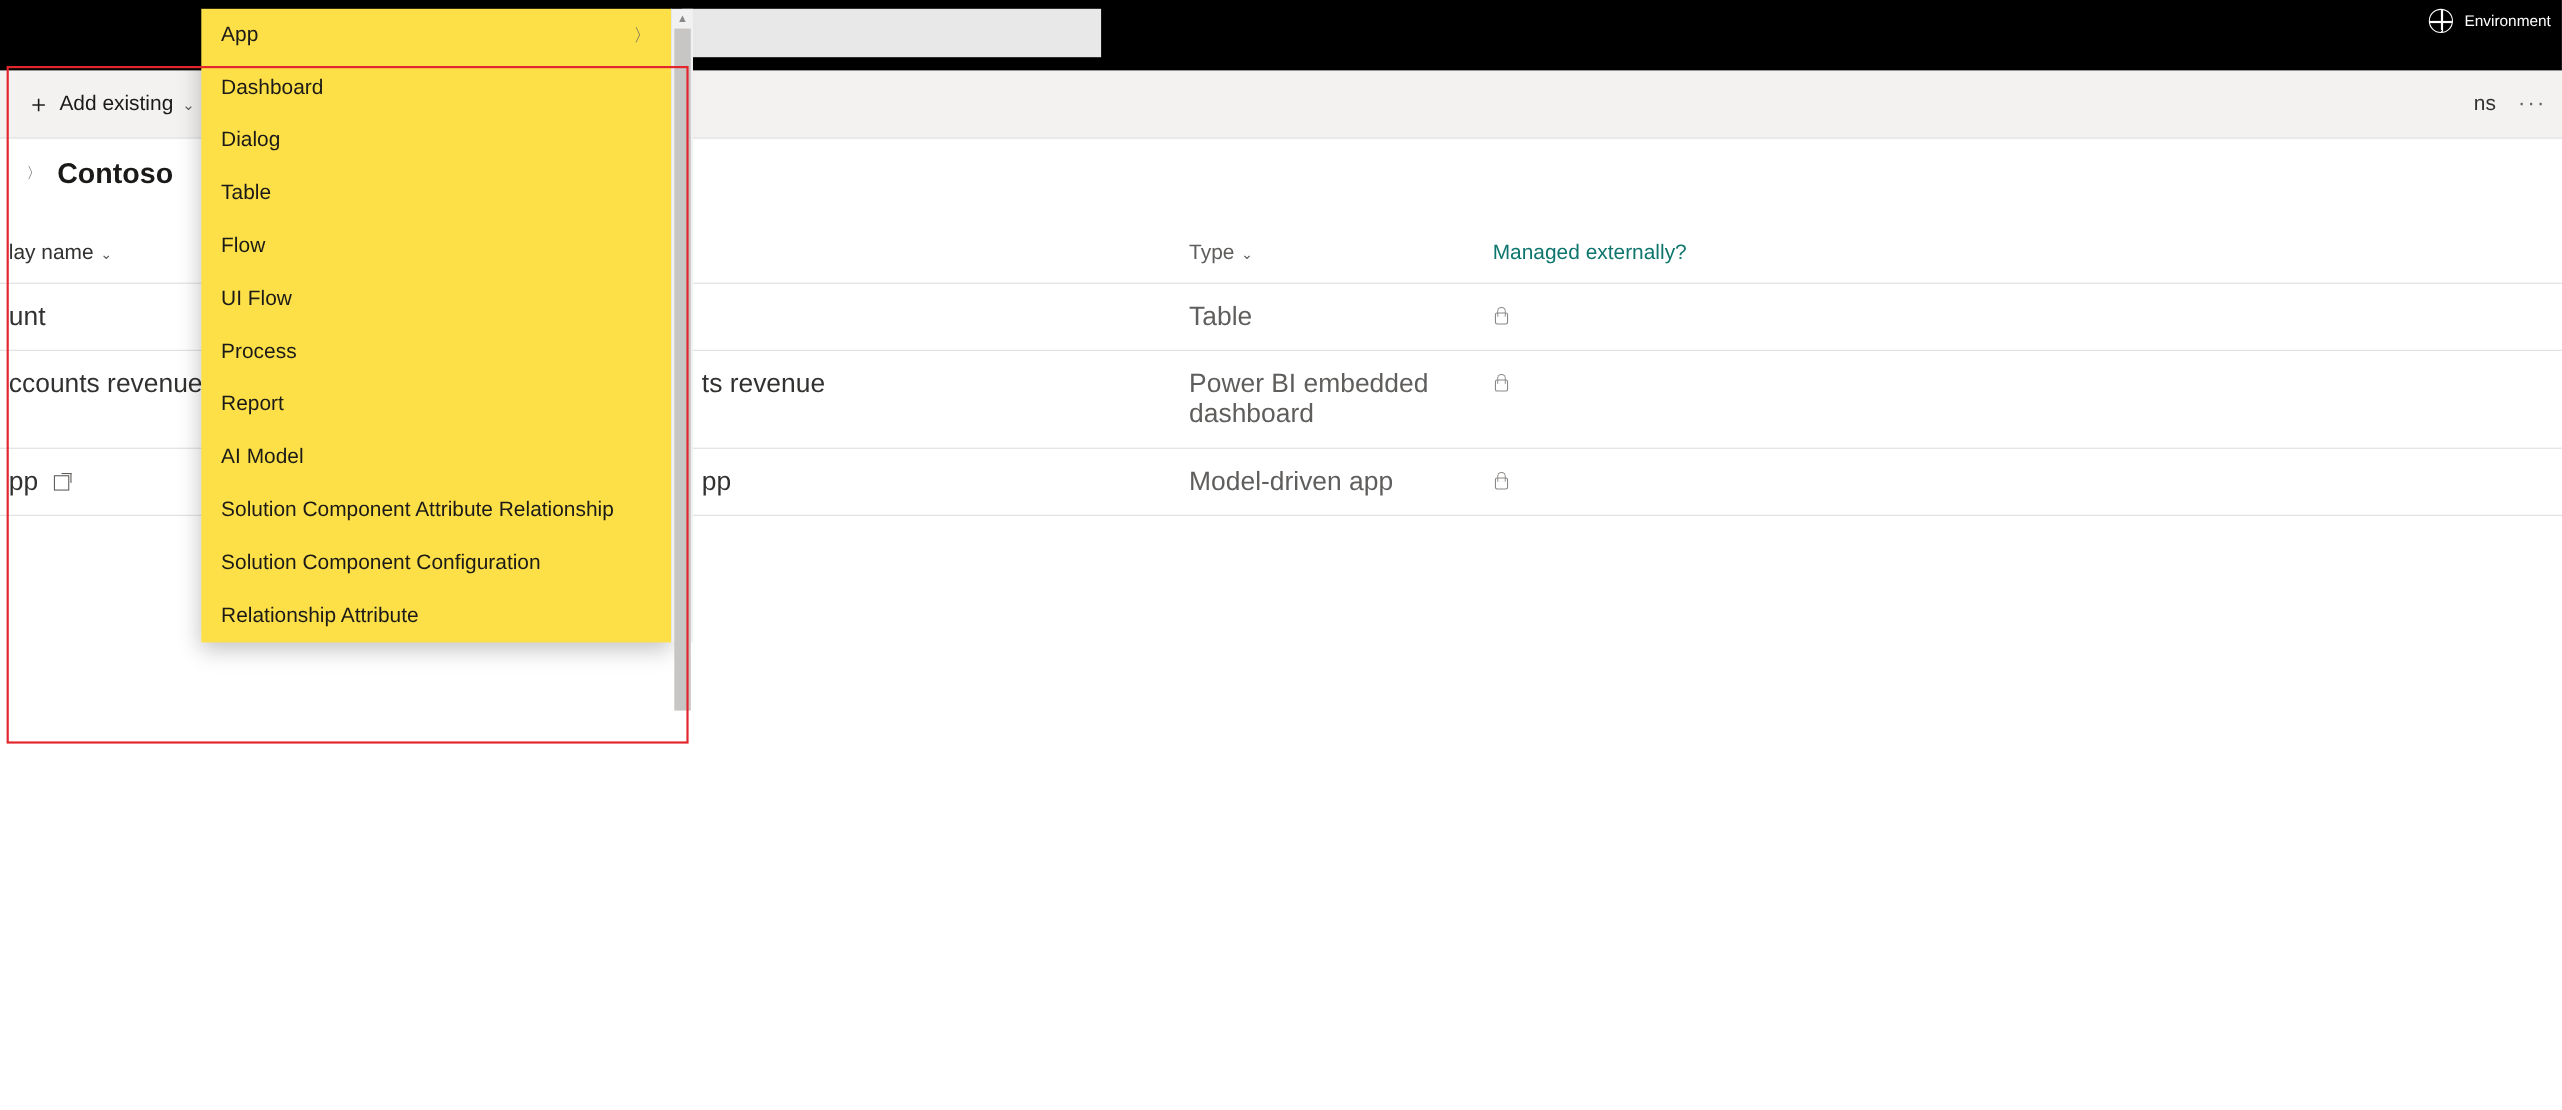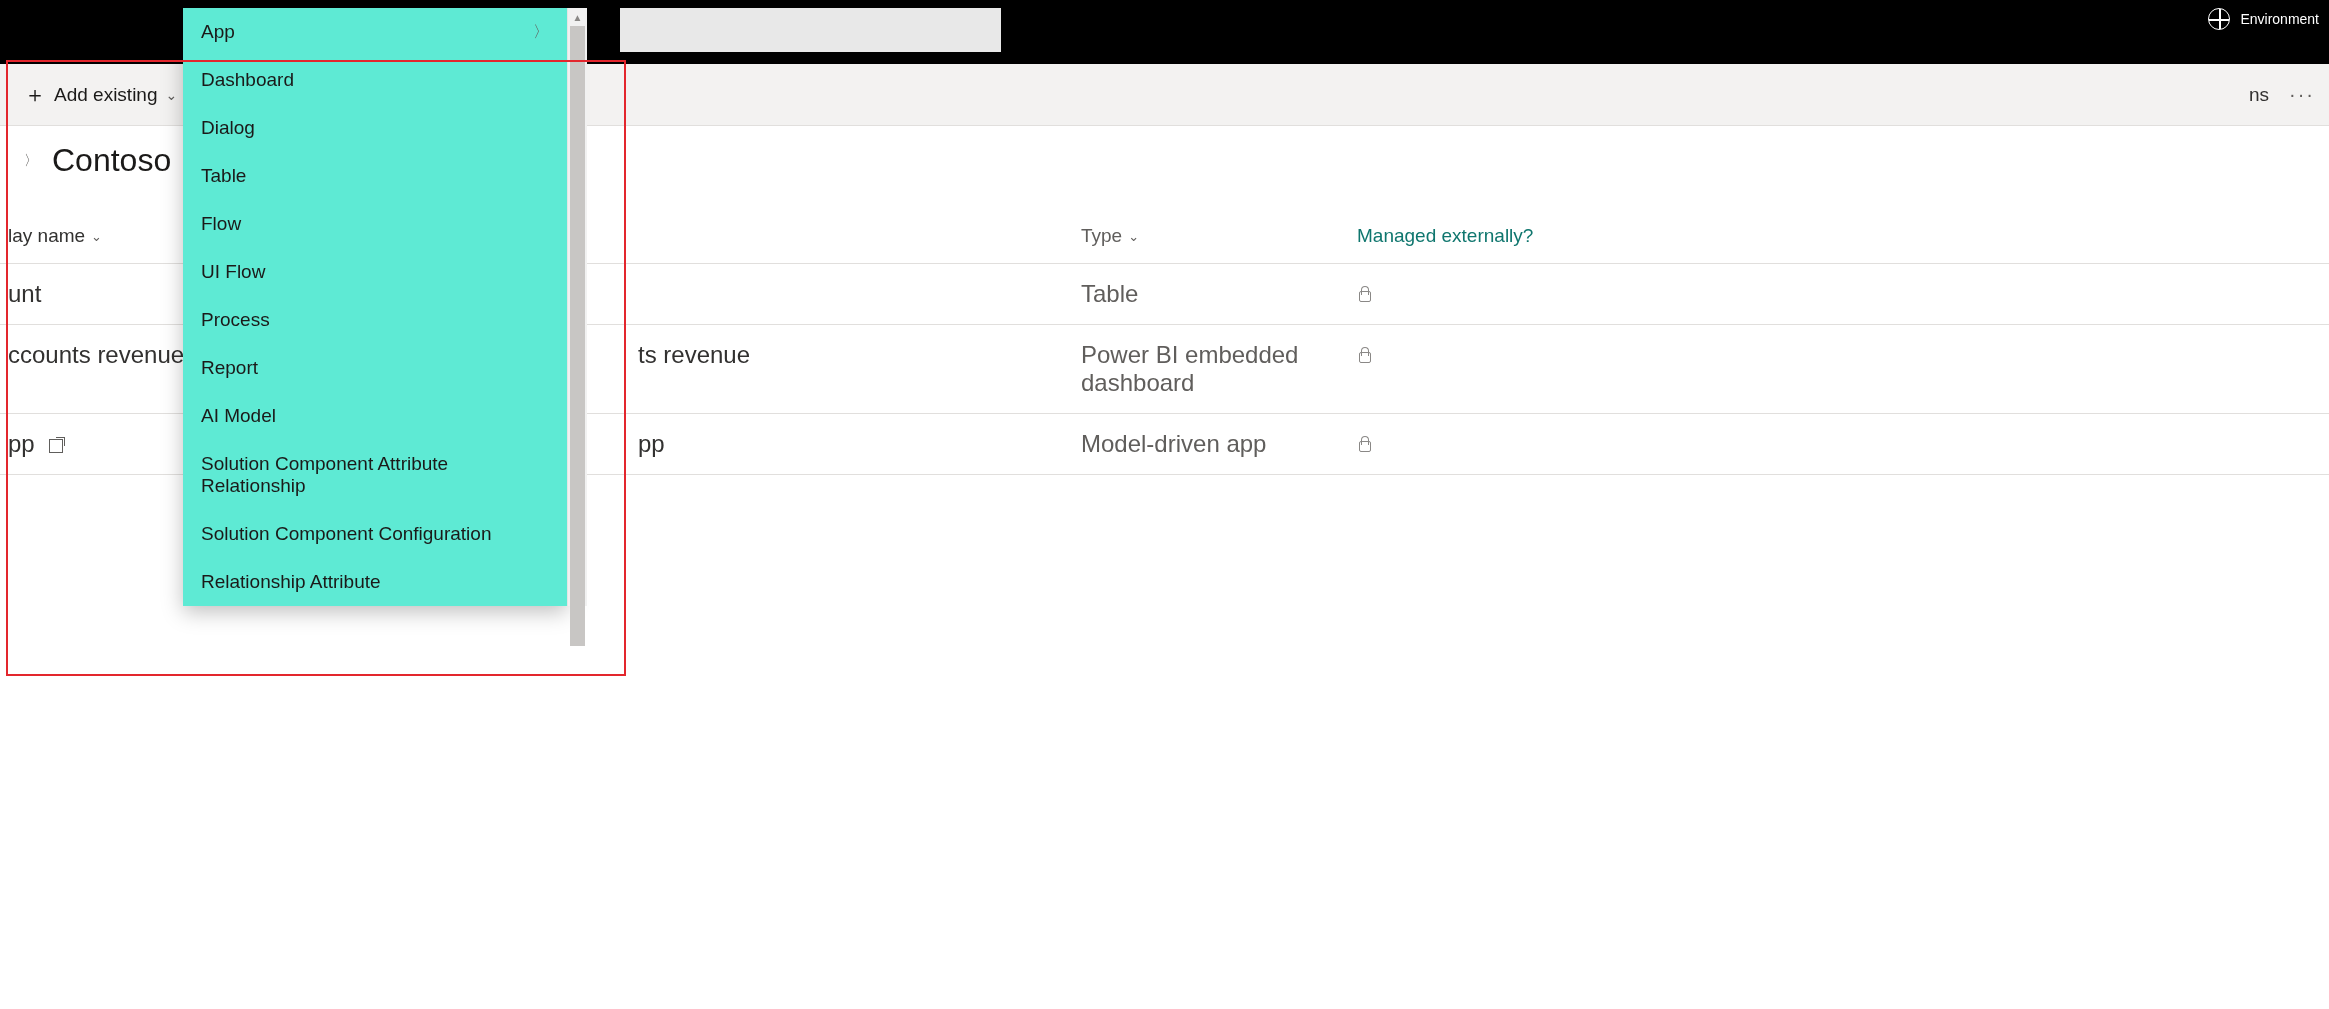--- a/index.html
+++ b/index.html
@@ -71,21 +71,21 @@
   
   .soln-header{
     padding:16px 24px 8px 24px;
     display:flex;
     align-items:center;
     gap:10px;
   }
   .soln-header .chev-right{
     font-size:14px;color:#605e5c;margin-right:4px;
   }
-  .soln-header .title{ font-size:32px; font-weight:400; }
+  .soln-header .title{ font-size:26px; font-weight:700; }
   
   .grid{
     width:100%;
   }
   .grid .head{
     display:flex;
     padding:38px 24px 16px 8px;
     border-bottom:1px solid #e1dfdd;
     color:#323130;
     font-size:19px;
@@ -109,22 +109,22 @@
   .ext::after{content:"";position:absolute;top:-3px;right:-3px;width:8px;height:8px;border-top:1.5px solid #605e5c;border-right:1.5px solid #605e5c;}
   
   .menu-wrap{
     position:absolute;
     top:8px;
     left:183px;
     display:flex;
     z-index:100;
   }
   .menu{
-    width:384px;
-    background:#5eead4;
+    width:427px;
+    background:#fde047;
     box-shadow:0 6px 20px rgba(0,0,0,.25);
     max-height:669px;
     overflow:hidden;
   }
   .menu .item{
     padding:13px 18px;
     font-size:19px;
     display:flex;
     align-items:center;
     justify-content:space-between;

